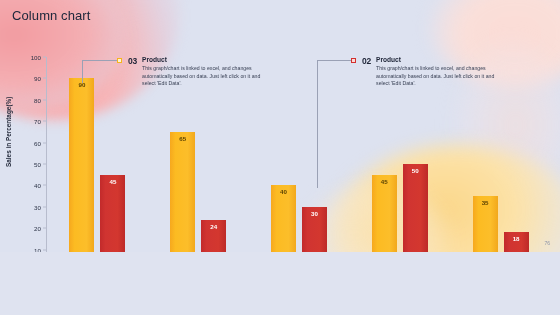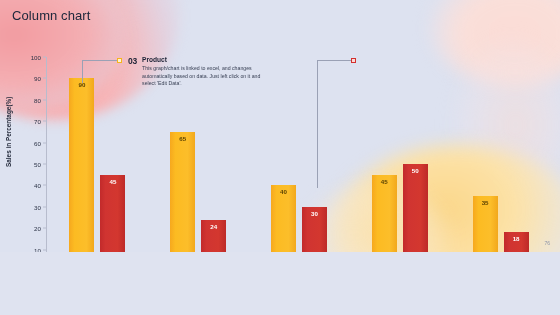--- a/index.html
+++ b/index.html
@@ -309,20 +309,27 @@
   <div class="marker marker-red"></div>
 
   <div class="callout callout-1">
     <div class="callout-num">03</div>
     <div class="callout-body">
       <div class="callout-title">Product</div>
       <div class="callout-text">This graph/chart is linked to excel, and changes automatically based on data. Just left click on it and select 'Edit Data'.</div>
     </div>
   </div>
 
+  <div class="callout callout-2">
+    <div class="callout-num">02</div>
+    <div class="callout-body">
+      <div class="callout-title">Product</div>
+      <div class="callout-text">This graph/chart is linked to excel, and changes automatically based on data. Just left click on it and select 'Edit Data'.</div>
+    </div>
+  </div>
 
   <div class="chart-area">
     <div class="axis-line-y"></div>
     <div class="axis-line-x"></div>
     <div id="yticks">
         <div class="ytick" style="top: 0px;">100</div>
         <div class="ytick-mark" style="top: 0px;"></div>
         <div class="ytick" style="top: 21.4px;">90</div>
         <div class="ytick-mark" style="top: 21.4px;"></div>
         <div class="ytick" style="top: 42.8px;">80</div>

